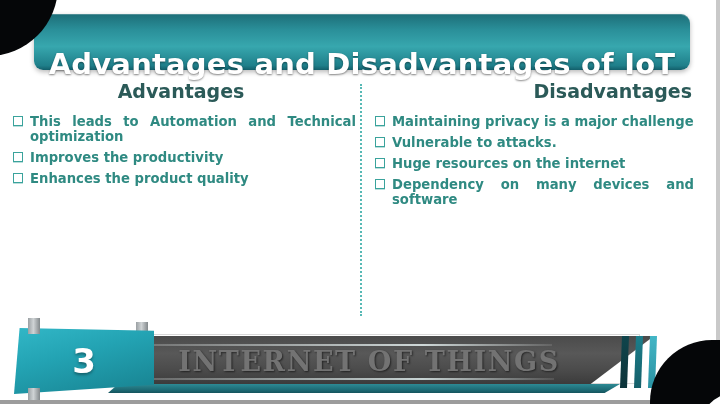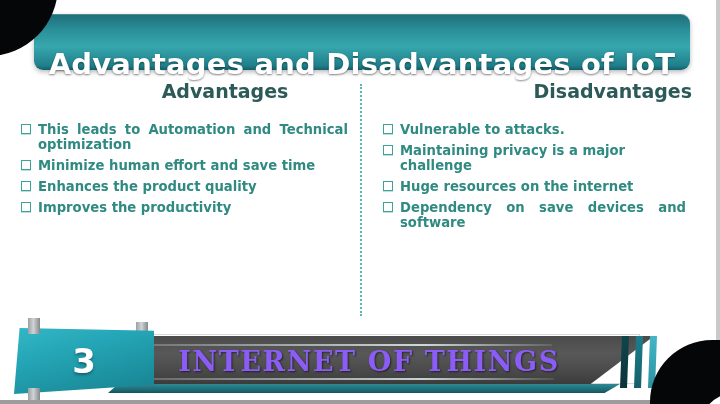--- a/index.html
+++ b/index.html
@@ -43,35 +43,35 @@
     white-space:nowrap;
     margin-top:44px;
   }
 
   
   .headings{position:absolute;left:0;top:80px;width:720px;height:28px;}
   .head{
     position:absolute;top:0;font-size:19px;font-weight:bold;color:#2b5a58;
     font-family:"DejaVu Sans","Liberation Sans",sans-serif;
   }
-  .head-adv{left:0;width:362px;text-align:center;padding-left:44px;}
+  .head-adv{left:0;width:362px;text-align:center;}
   .head-dis{left:362px;width:330px;text-align:right;}
 
   
   .divider{
     position:absolute;left:360px;top:84px;width:0;height:232px;
     border-left:2px dotted #57b9b5;
   }
 
   
   .col{position:absolute;top:114px;}
   .col-left{left:12px;width:344px;}
   .col-right{left:374px;width:320px;}
 
-  ul.lst{list-style:none;margin:8px;padding:0;}
+  ul.lst{list-style:none;margin:0;padding:0;}
   ul.lst li{
     position:relative;padding-left:18px;margin-bottom:6px;
     color:#2f8a82;font-size:13.2px;font-weight:bold;line-height:15px;
     font-family:"DejaVu Sans","Liberation Sans",sans-serif;
     text-align:justify;
   }
   ul.lst li.nj{text-align:left;}
   ul.lst li::before{
     content:"";position:absolute;left:1px;top:2px;width:8px;height:8px;
     border:1.6px solid #3aa39c;background:#ffffff;
@@ -98,21 +98,21 @@
     position:absolute;left:122px;top:26px;width:430px;height:2px;
     background:linear-gradient(90deg,rgba(255,255,255,.15),#cfd8d8 70%,rgba(255,255,255,.1));
   }
   .bot-bar-line-bot{
     position:absolute;left:116px;top:60px;width:438px;height:2px;
     background:linear-gradient(90deg,rgba(255,255,255,.15),#c6d2d2 70%,rgba(255,255,255,.1));
   }
   .bot-title{
     position:absolute;left:104px;top:22px;width:530px;height:42px;
     display:flex;align-items:center;justify-content:center;
-    color:#8b5cf6;font-size:27px;font-weight:bold;letter-spacing:1.6px;
+    color:#737373;font-size:27px;font-weight:bold;letter-spacing:1.6px;
     font-family:"DejaVu Serif","Liberation Serif",serif;
     text-shadow:1px 1px 2px rgba(0,0,0,.55);
     white-space:nowrap;
   }
   
   .bot-strip{
     position:absolute;left:108px;top:66px;width:512px;height:9px;
     background:linear-gradient(180deg,#2d8a94 0%,#1e6d77 60%,#14545d 100%);
     clip-path:polygon(2% 0,100% 0,97% 100%,0 100%);
   }
@@ -155,32 +155,31 @@
   <div class="headings">
     <div class="head head-adv">Advantages</div>
     <div class="head head-dis">Disadvantages</div>
   </div>
 
   <div class="divider"></div>
 
   <div class="col col-left">
     <ul class="lst">
       <li>This leads to Automation and Technical optimization</li>
-      <li class="nj">Minimize human effort and save time</li>
+      <li class="nj">Improves the productivity</li>
       <li class="nj">Enhances the product quality</li>
-      <li class="nj">Improves the productivity</li>
     </ul>
   </div>
 
   <div class="col col-right">
     <ul class="lst">
+      <li class="nj">Maintaining privacy is a major challenge</li>
       <li class="nj">Vulnerable to attacks.</li>
-      <li class="nj">Maintaining privacy is a major challenge</li>
       <li class="nj">Huge resources on the internet</li>
-      <li>Dependency on save devices and software</li>
+      <li>Dependency on many devices and software</li>
     </ul>
   </div>
 
   <div class="bottom">
     <div class="bot-plate"></div>
     <div class="bot-bar"></div>
     <div class="bot-bar-line-top"></div>
     <div class="bot-bar-line-bot"></div>
     <div class="bot-title">INTERNET OF THINGS</div>
     <div class="bot-strip"></div>

